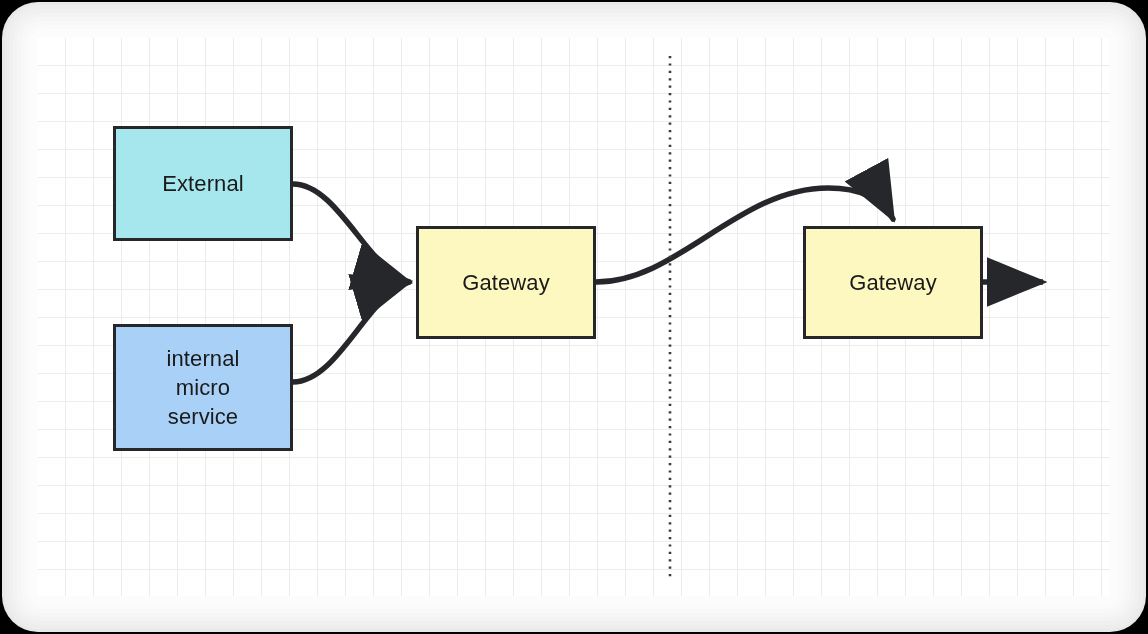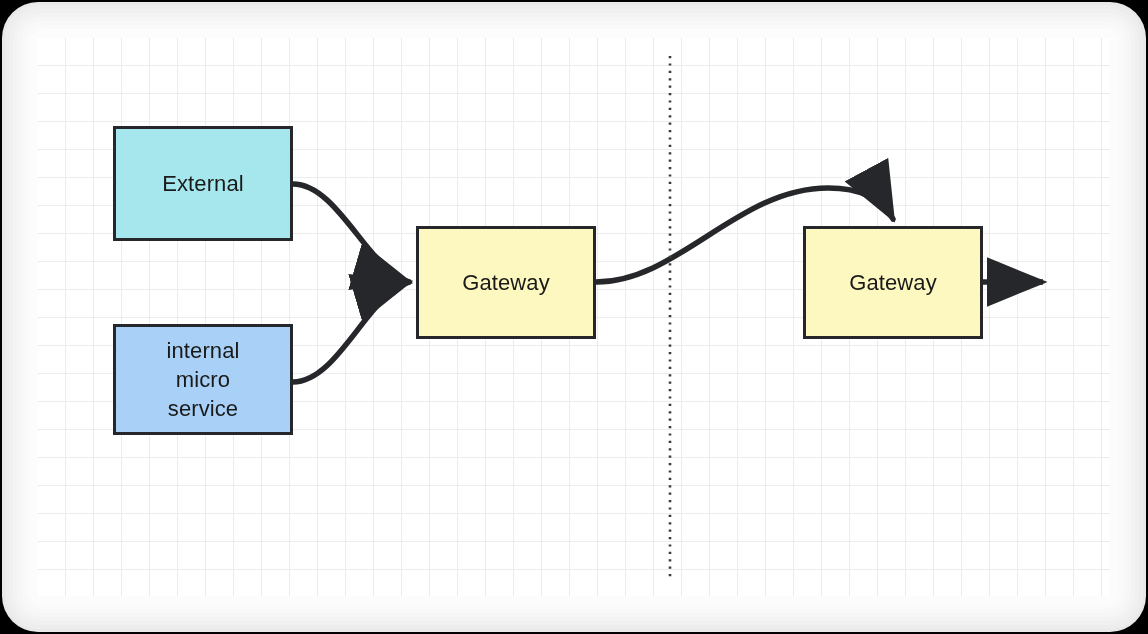--- a/index.html
+++ b/index.html
@@ -119,21 +119,21 @@
 
       <path d="M945,244 L1005,244" fill="none" stroke="#26272b" stroke-width="5.5" stroke-linecap="butt" marker-end="url(#arrowhead)"></path>
 
       <line x1="632" y1="18" x2="632" y2="540" stroke="#3a3a3a" stroke-width="2.6" stroke-dasharray="2.2 5.2" stroke-linecap="butt"></line>
     </svg>
 
     <div class="node" style="left:75px; top:88px; width:180px; height:115px; background:#a5e7ec;">
       <span>External</span>
     </div>
 
-    <div class="node" style="left:75px; top:286px; width:180px; height:111px; background:#a9d1f7;">
+    <div class="node" style="left:75px; top:286px; width:180px; height:127px; background:#a9d1f7;">
       <span>internal
 micro
 service</span>
     </div>
 
     <div class="node" style="left:378px; top:188px; width:180px; height:113px; background:#fdf8bf;">
       <span>Gateway</span>
     </div>
 
     <div class="node" style="left:765px; top:188px; width:180px; height:113px; background:#fdf8bf;">

